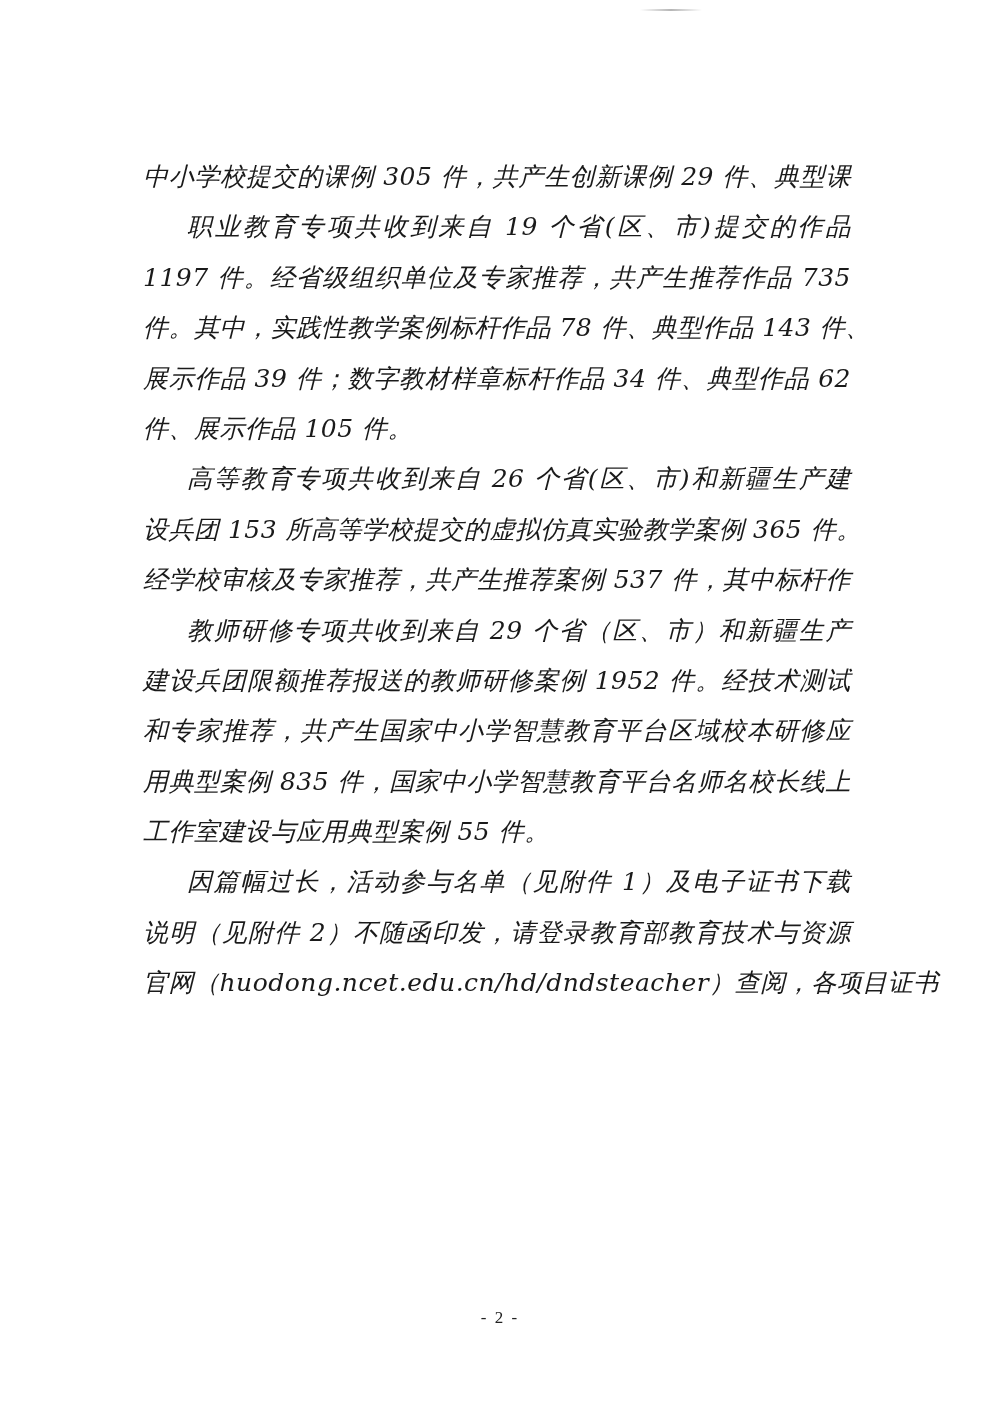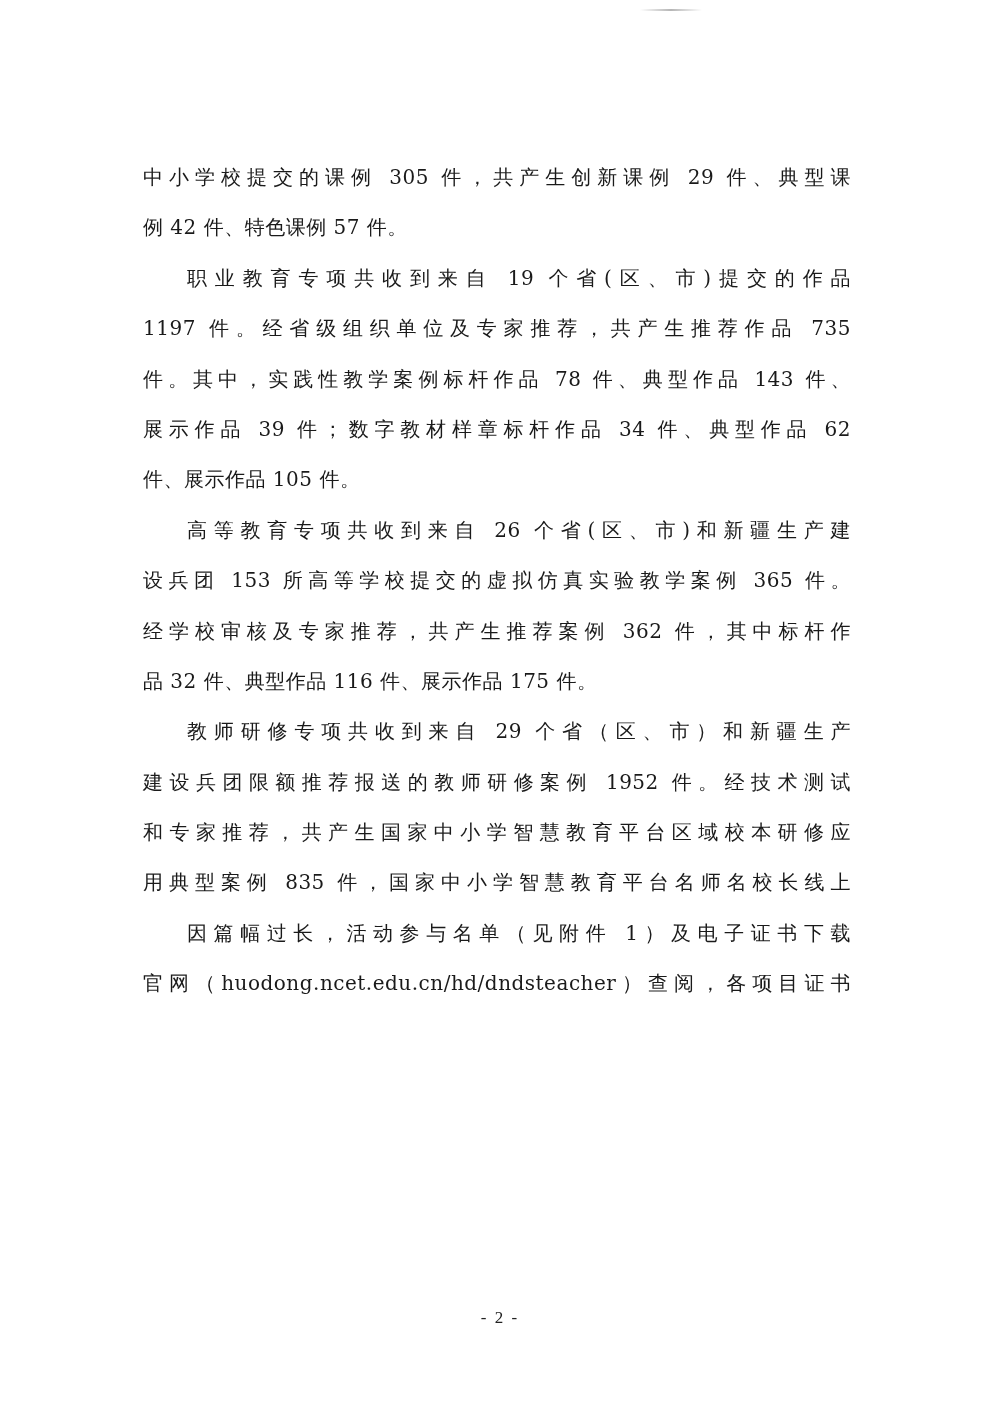--- a/index.html
+++ b/index.html
@@ -30,25 +30,26 @@
       width: 708px;
     }
     .para {
       margin: 0;
       padding: 0;
     }
     .line {
       display: block;
       height: 50.4px;
       line-height: 50.4px;
-      font-size: 20px;
+      font-size: 25px;
       white-space: nowrap;
       text-align: justify;
       text-align-last: justify;
       letter-spacing: 0.5px;
+      font-style: italic;
     }
     .line.last {
       text-align-last: left;
     }
     .line.indent {
       padding-left: 44px;
     }
     .page-number {
       position: absolute;
       left: 0;
@@ -63,45 +64,45 @@
   </style>
 </head>
 <body>
 
 <div class="scan-mark"></div>
 
 <div class="page-body">
 
   <div class="para">
     <span class="line">中小学校提交的课例 305 件，共产生创新课例 29 件、典型课</span>
-    <span class="line last">例 42 件、特色课例 57 件。</span>
   </div>
 
   <div class="para">
     <span class="line indent">职业教育专项共收到来自 19 个省(区、市)提交的作品</span>
     <span class="line">1197 件。经省级组织单位及专家推荐，共产生推荐作品 735</span>
     <span class="line">件。其中，实践性教学案例标杆作品 78 件、典型作品 143 件、</span>
     <span class="line">展示作品 39 件；数字教材样章标杆作品 34 件、典型作品 62</span>
     <span class="line last">件、展示作品 105 件。</span>
   </div>
 
   <div class="para">
     <span class="line indent">高等教育专项共收到来自 26 个省(区、市)和新疆生产建</span>
     <span class="line">设兵团 153 所高等学校提交的虚拟仿真实验教学案例 365 件。</span>
-    <span class="line">经学校审核及专家推荐，共产生推荐案例 362 件，其中标杆作</span>
-    <span class="line last">品 32 件、典型作品 116 件、展示作品 175 件。</span>
+    <span class="line">经学校审核及专家推荐，共产生推荐案例 537 件，其中标杆作</span>
   </div>
 
   <div class="para">
     <span class="line indent">教师研修专项共收到来自 29 个省（区、市）和新疆生产</span>
     <span class="line">建设兵团限额推荐报送的教师研修案例 1952 件。经技术测试</span>
     <span class="line">和专家推荐，共产生国家中小学智慧教育平台区域校本研修应</span>
     <span class="line">用典型案例 835 件，国家中小学智慧教育平台名师名校长线上</span>
+    <span class="line last">工作室建设与应用典型案例 55 件。</span>
   </div>
 
   <div class="para">
     <span class="line indent">因篇幅过长，活动参与名单（见附件 1）及电子证书下载</span>
+    <span class="line">说明（见附件 2）不随函印发，请登录教育部教育技术与资源</span>
     <span class="line">官网（huodong.ncet.edu.cn/hd/dndsteacher）查阅，各项目证书</span>
   </div>
 
 </div>
 
 <div class="page-number">- 2 -</div>
 
 </body></html>

